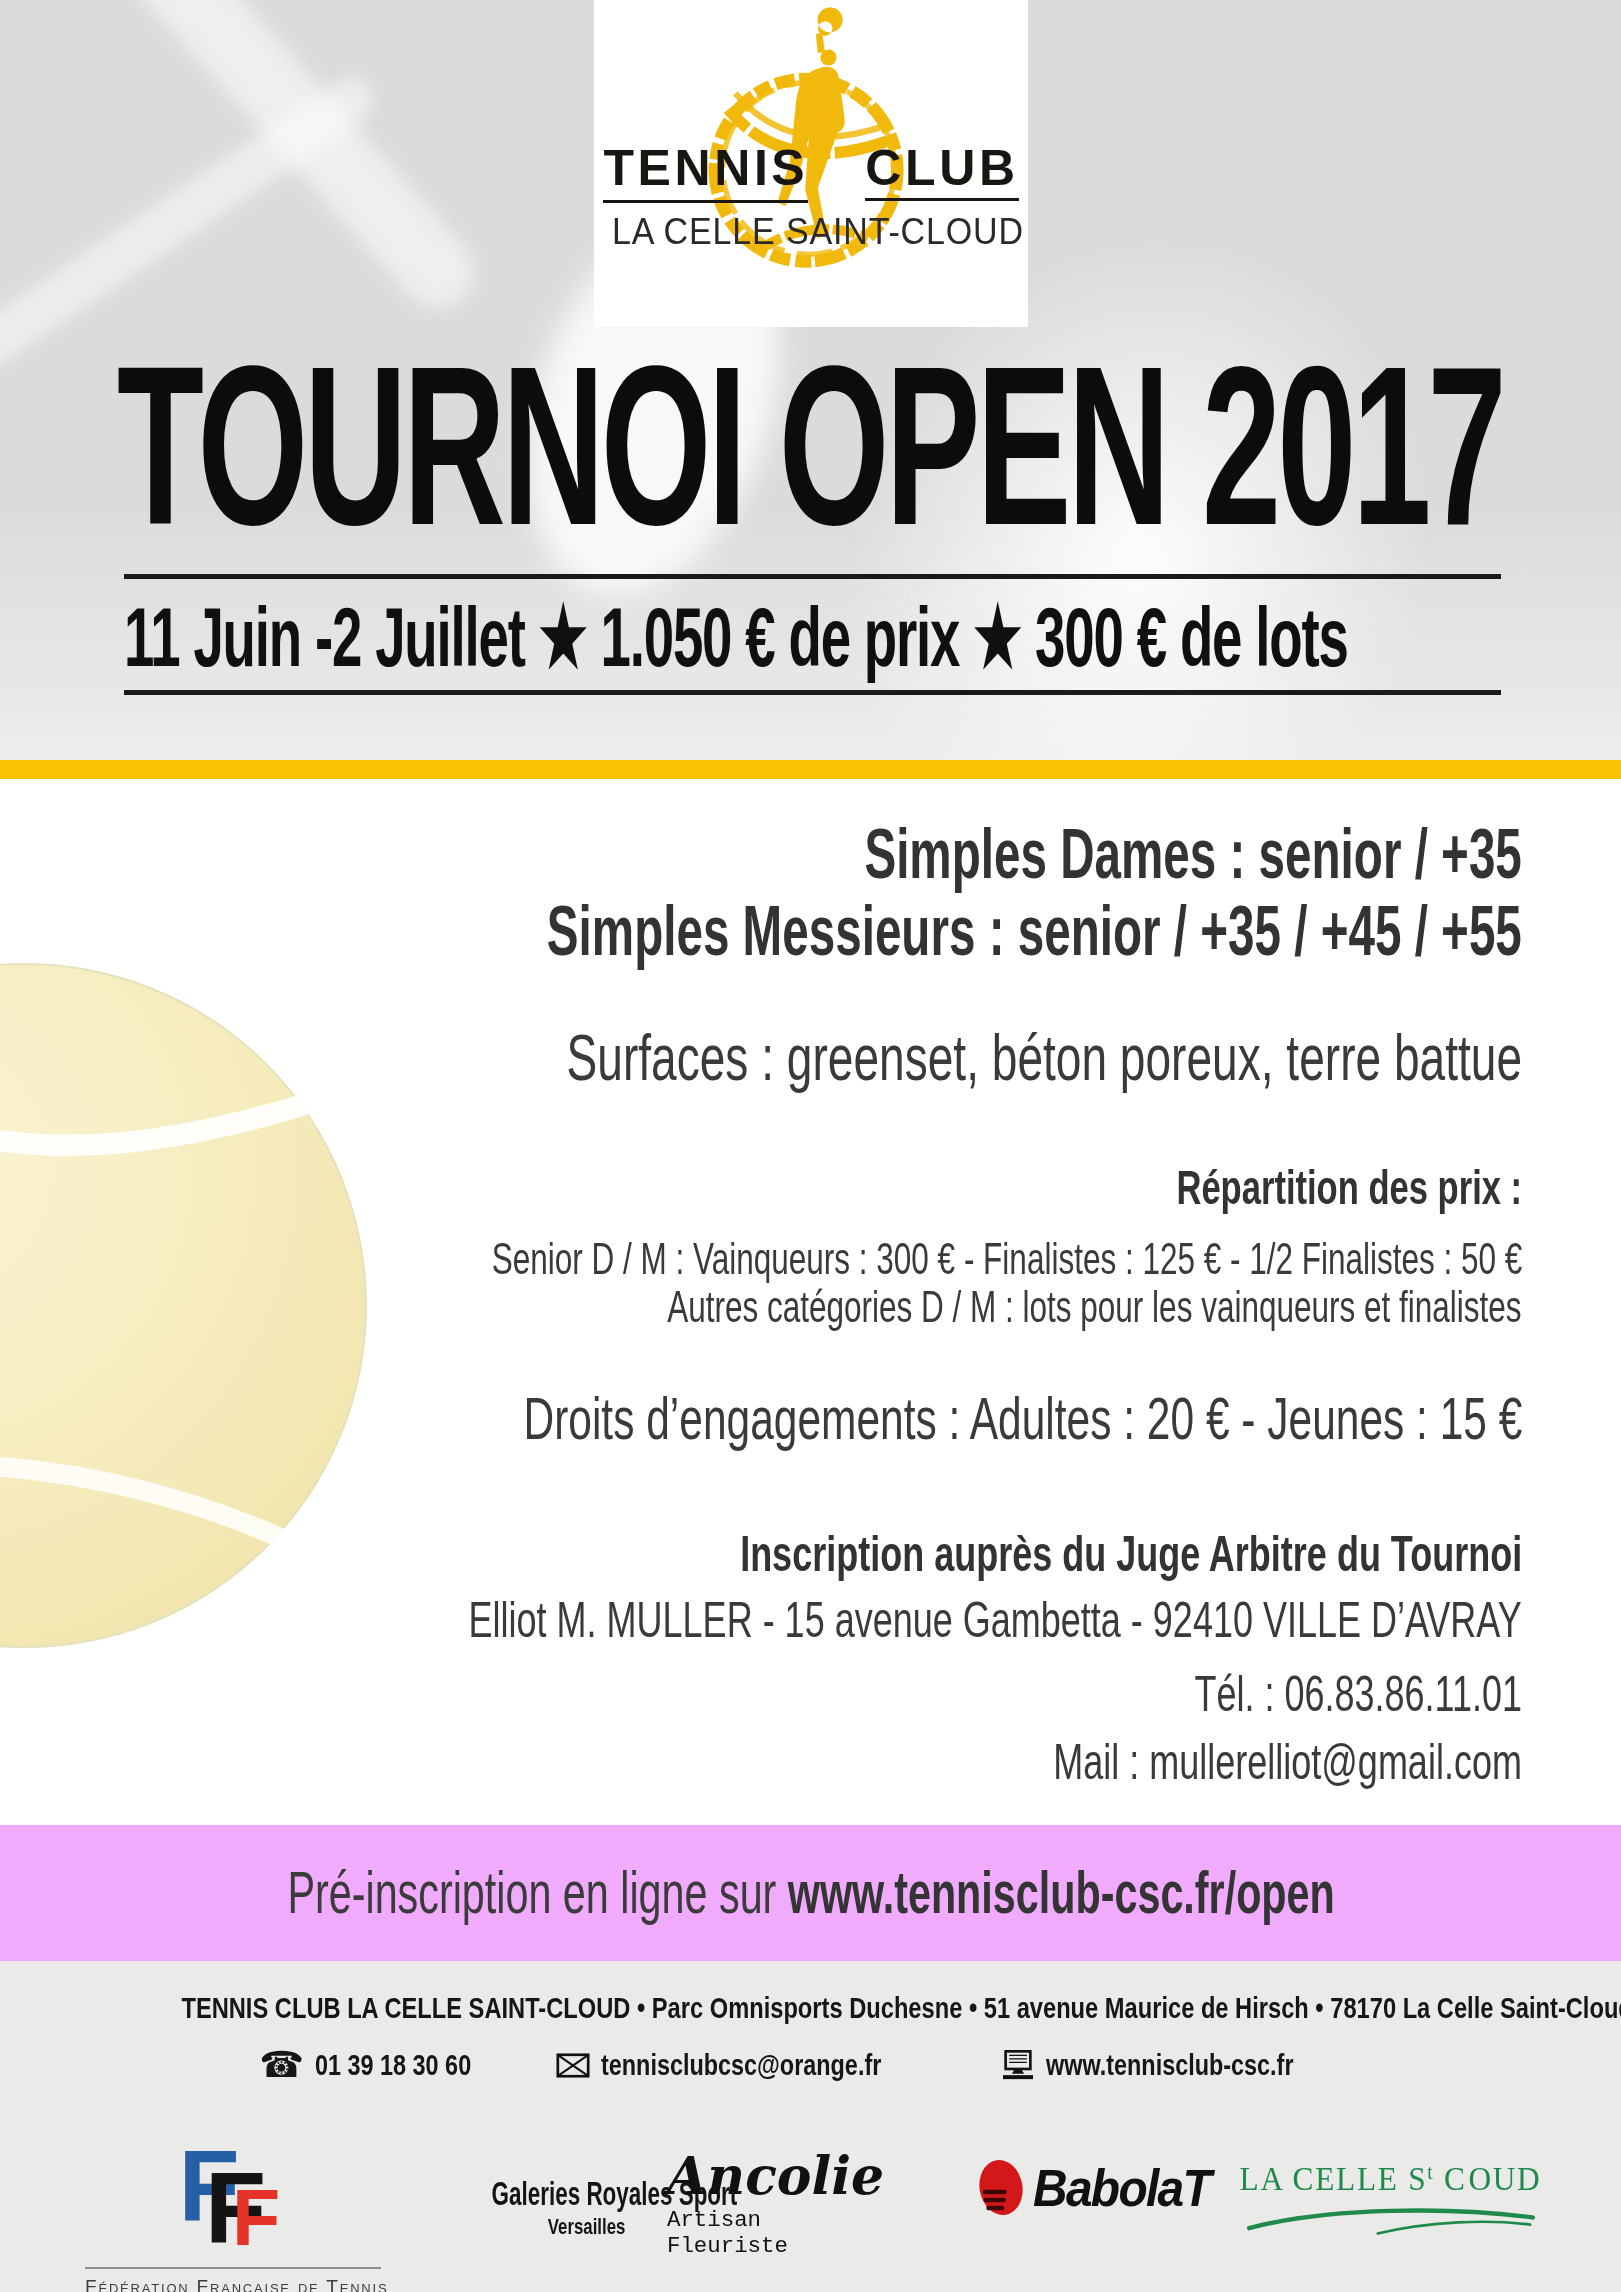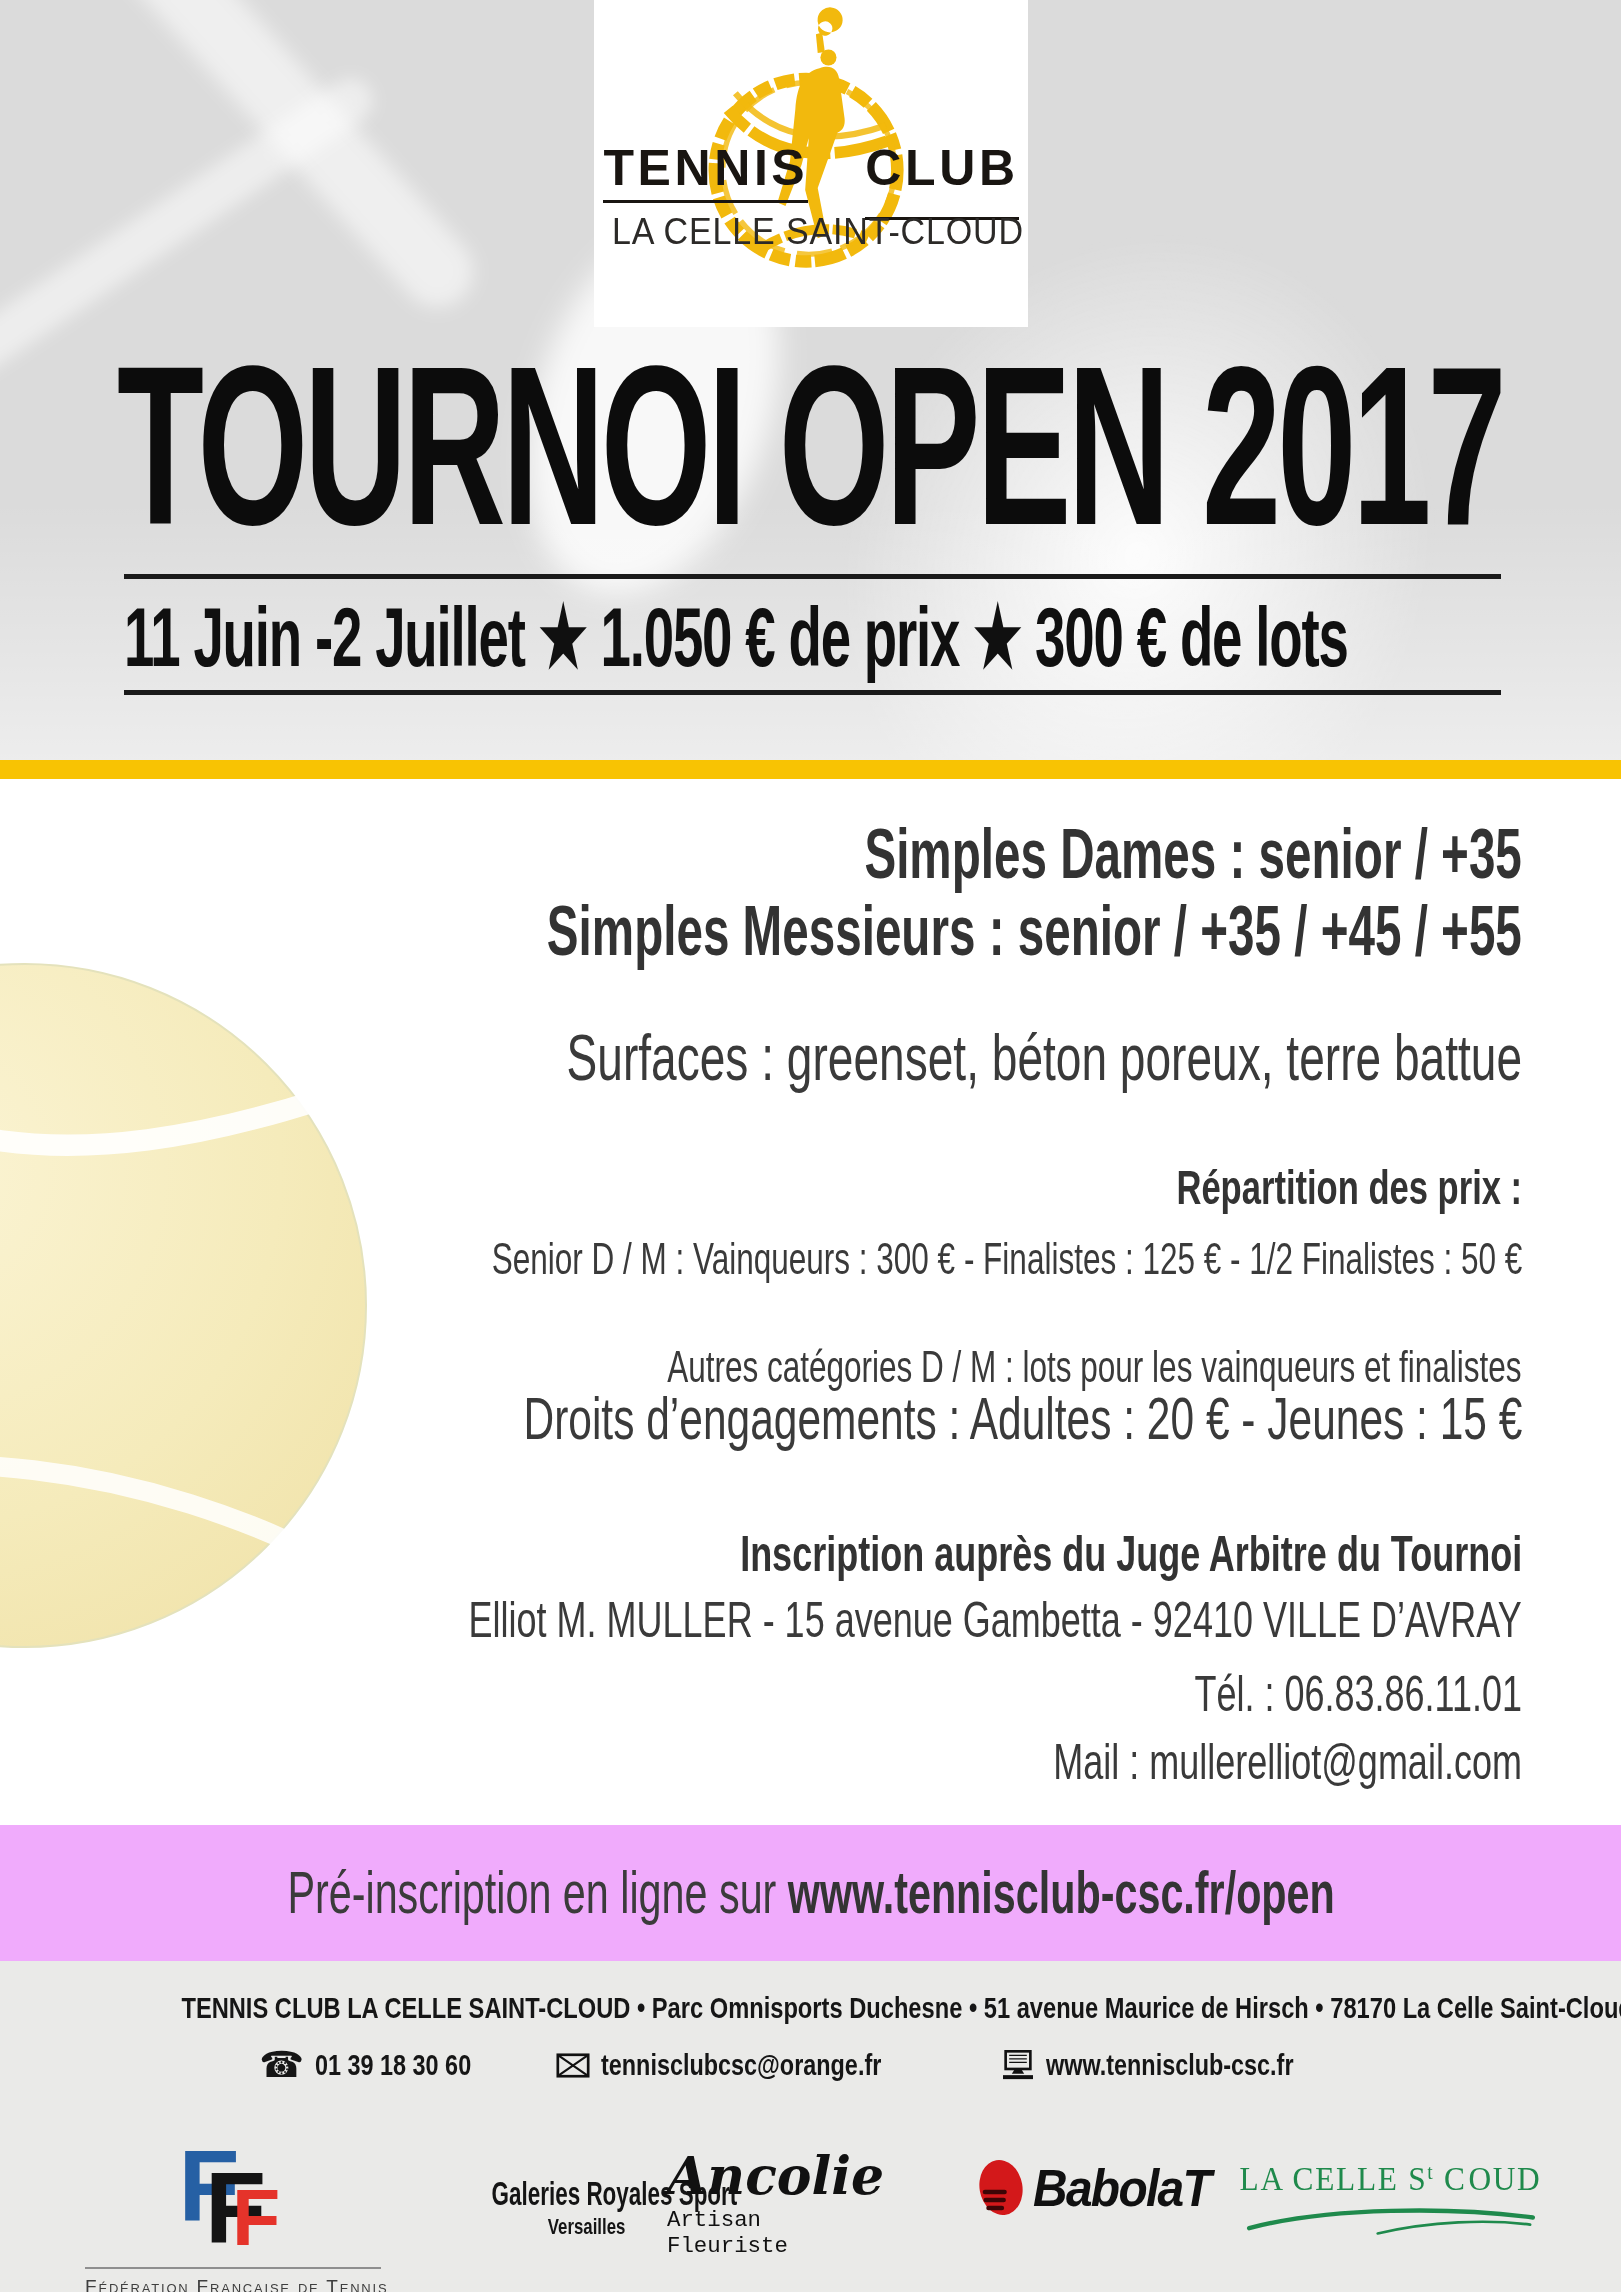--- a/index.html
+++ b/index.html
@@ -20,21 +20,21 @@
             transform:rotate(25deg);filter:blur(5.4px);}
   .deco-glow{left:0;top:502px;width:100%;height:260px;
              background:linear-gradient(to bottom,rgba(255,255,255,0),rgba(255,255,255,.5));}
 
   
   .logo-box{position:absolute;left:594px;top:0;width:434px;height:327px;background:#fff;z-index:5;}
   .logo-art{position:absolute;left:0;top:0;width:434px;height:327px;}
   .logo-words{position:absolute;left:0;top:143px;width:434px;text-align:center;
               font-weight:bold;font-size:50px;line-height:1;color:#191511;letter-spacing:3.6px;white-space:nowrap;}
   .logo-words .w1{display:inline-block;border-bottom:3.6px solid #191511;padding-bottom:7px;margin-right:57px;}
-  .logo-words .w2{display:inline-block;border-bottom:3.6px solid #191511;padding-bottom:24px;}
+  .logo-words .w2{display:inline-block;border-bottom:3.6px solid #191511;padding-bottom:5px;}
   .logo-city{position:absolute;left:0;top:213px;width:434px;text-align:center;
              font-size:37px;line-height:1;color:#2c2a28;letter-spacing:0.9px;white-space:nowrap;}
   .logo-city .cx{transform:scaleX(.92);transform-origin:50% 50%;}
 
   
   .cx{display:inline-block;white-space:nowrap;}
   .title{position:absolute;left:117px;top:333px;font-weight:bold;font-size:226px;line-height:1;
          color:#0c0c0c;letter-spacing:-6.3px;}
   .title .cx{transform:scaleX(.63);transform-origin:0 50%;}
   .rule{position:absolute;left:124px;width:1377px;height:4.5px;background:#1a1a1a;}
@@ -169,21 +169,21 @@
       <path d="M 80 70 C 250 210 430 240 710 150" fill="none" stroke="#ffffff" stroke-width="24" opacity=".9"></path>
       <path d="M 50 600 C 260 520 520 560 730 670" fill="none" stroke="#ffffff" stroke-width="22" opacity=".85"></path>
     </svg>
   </div>
 
   <div class="right-line l-cat" style="top:815px"><span class="cx">Simples Dames : senior / +35</span></div>
   <div class="right-line l-cat" style="top:892px"><span class="cx">Simples Messieurs : senior / +35 / +45 / +55</span></div>
   <div class="right-line l-surf" style="top:1023px"><span class="cx">Surfaces : greenset, béton poreux, terre battue</span></div>
   <div class="right-line l-ph" style="top:1161px"><span class="cx">Répartition des prix :</span></div>
   <div class="right-line l-p" style="top:1234px"><span class="cx">Senior D / M : Vainqueurs : 300 € - Finalistes : 125 € - 1/2 Finalistes : 50 €</span></div>
-  <div class="right-line l-p" style="top:1342px"><span class="cx">Autres catégories  D / M : lots pour les vainqueurs et finalistes</span></div>
+  <div class="right-line l-p" style="top:1282px"><span class="cx">Autres catégories  D / M : lots pour les vainqueurs et finalistes</span></div>
   <div class="right-line l-fees" style="top:1386px"><span class="cx">Droits d’engagements : Adultes : 20 € - Jeunes : 15 €</span></div>
   <div class="right-line l-insch" style="top:1526px"><span class="cx">Inscription auprès du Juge Arbitre du Tournoi</span></div>
   <div class="right-line l-ins" style="top:1592px"><span class="cx">Elliot M. MULLER - 15 avenue Gambetta - 92410 VILLE D’AVRAY</span></div>
   <div class="right-line l-ins" style="top:1666px"><span class="cx">Tél. : 06.83.86.11.01</span></div>
   <div class="right-line l-ins" style="top:1734px"><span class="cx">Mail : mullerelliot@gmail.com</span></div>
 
   <div class="banner">
     <div class="banner-line">
       <span>Pré-inscription en ligne sur </span><b>www.tennisclub-csc.fr/open</b>
     </div>

